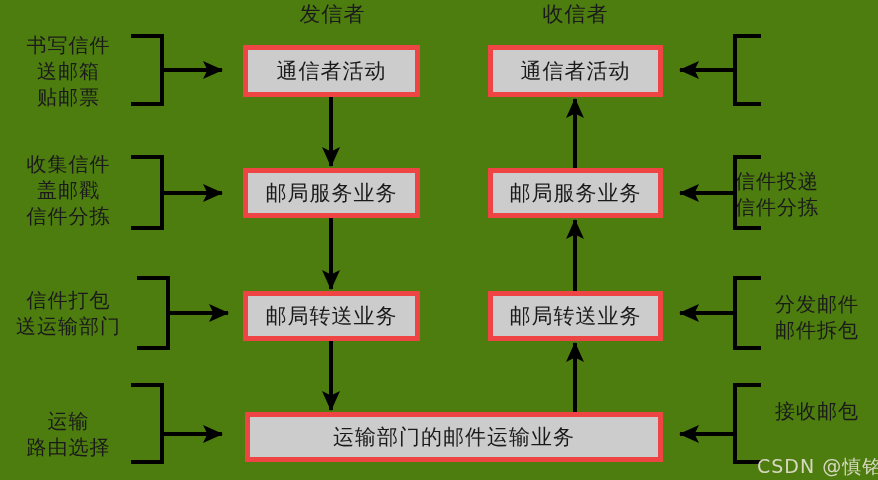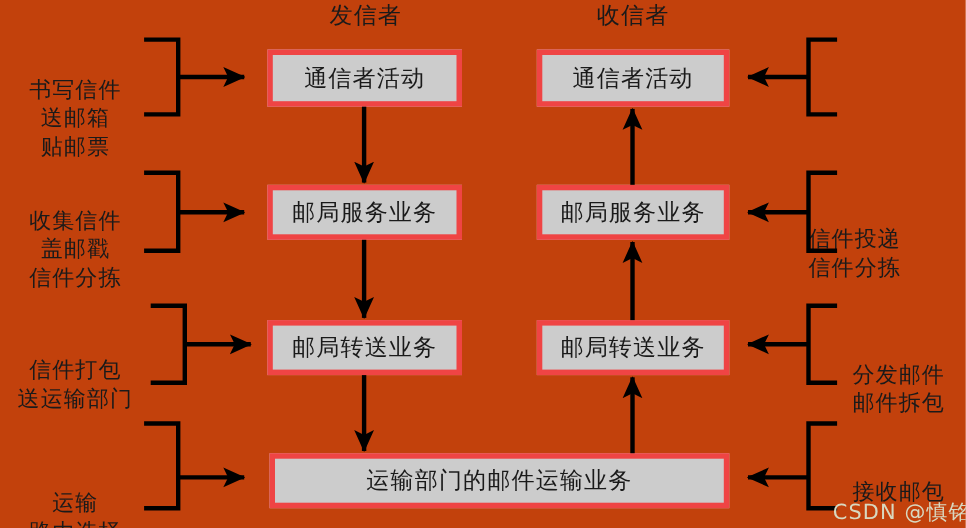--- a/index.html
+++ b/index.html
@@ -9,21 +9,21 @@
   body {
     width: 878px;
     height: 480px;
     overflow: hidden;
     font-family: "DejaVu Sans", "Liberation Sans", sans-serif;
   }
   #canvas {
     position: relative;
     width: 878px;
     height: 480px;
-    background: #c2410c;
+    background: #4d7c0f;
     text-decoration: underline;
   }
   .col-header {
     position: absolute;
     font-size: 21px;
     line-height: 24px;
     color: #1a1a1a;
     text-align: center;
     white-space: nowrap;
     letter-spacing: 1px;
@@ -43,21 +43,20 @@
     white-space: nowrap;
   }
   .side-label {
     position: absolute;
     font-size: 20px;
     line-height: 26px;
     color: #1a1a1a;
     text-align: center;
     white-space: nowrap;
     letter-spacing: 1px;
-    margin-top: 36px;
   }
   .side-label span { display: block; }
   svg.overlay {
     position: absolute;
     left: 0;
     top: 0;
     width: 878px;
     height: 480px;
     pointer-events: none;
   }

